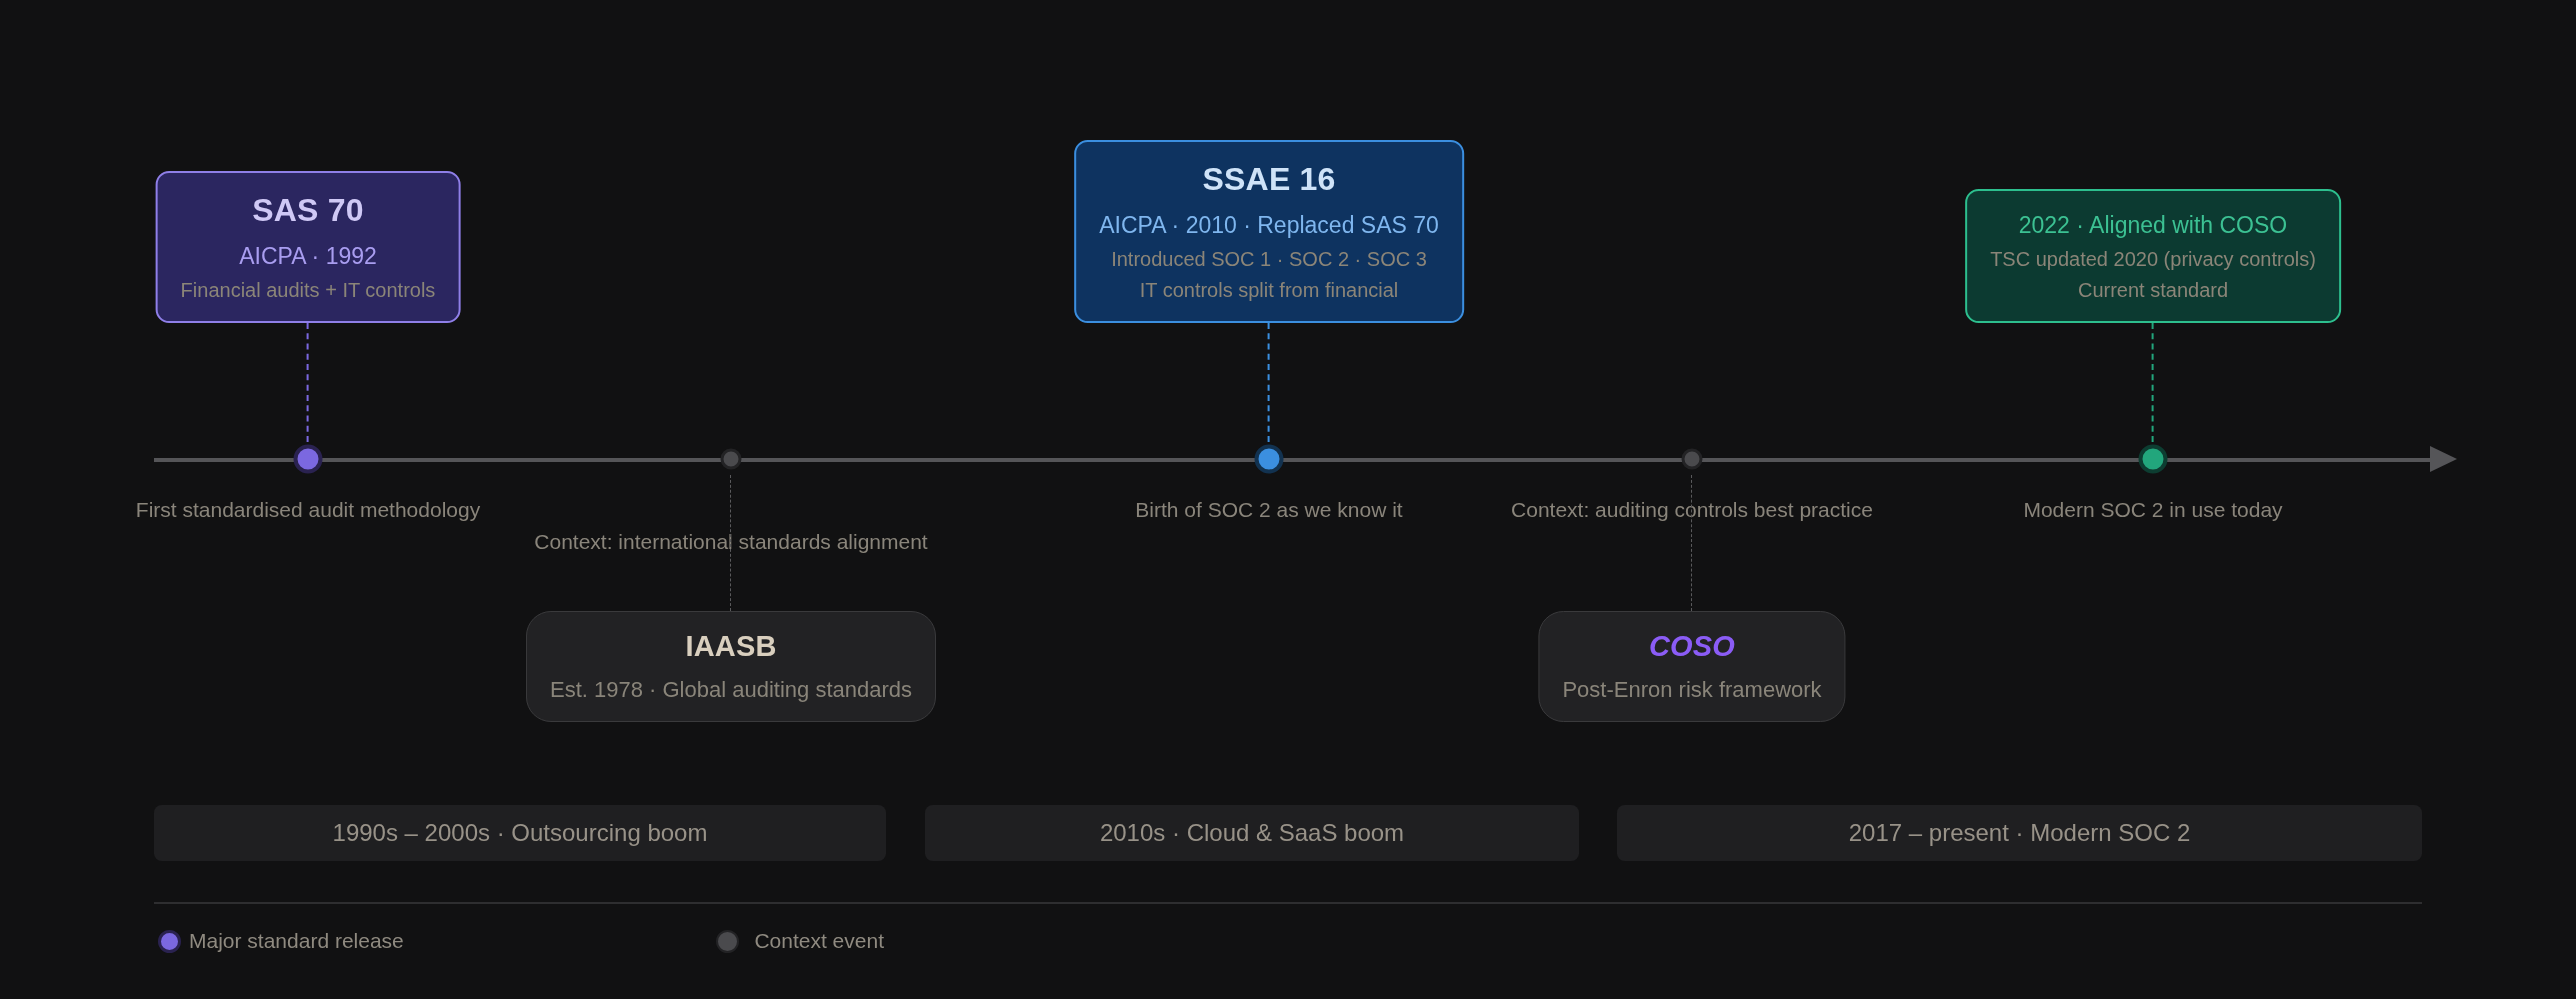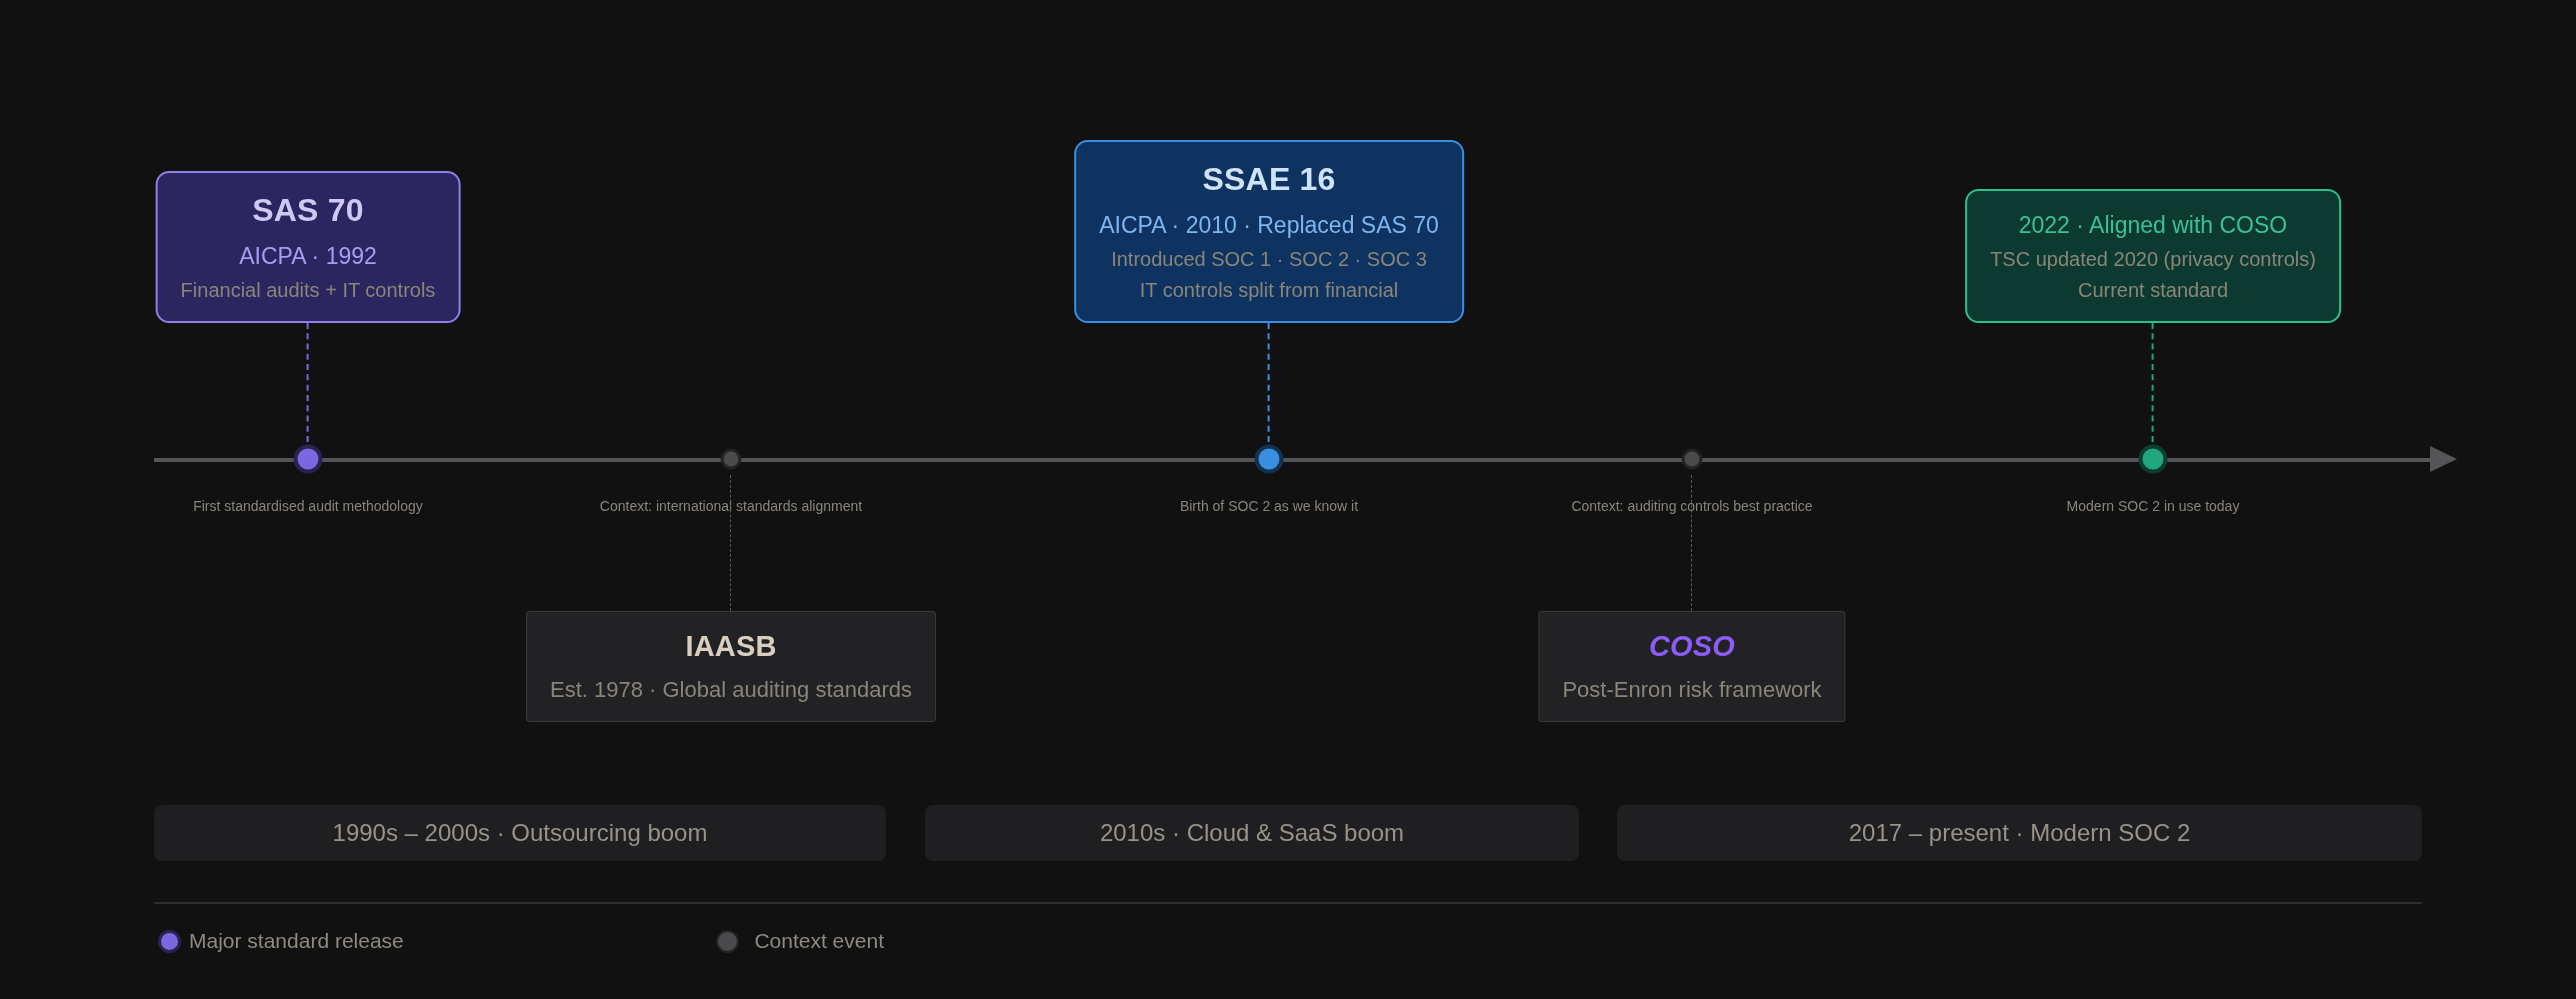--- a/index.html
+++ b/index.html
@@ -86,41 +86,41 @@
     font-size: 20px;
     color: #8b8578;
     margin-bottom: 7.7px;
     line-height: 1.15;
   }
   .card .detail:last-child { margin-bottom: 0; }
 
   .card.context-card {
     background: #222224;
     border: 1.9px solid #3a3a3c;
-    border-radius: 3px;
+    border-radius: 25px;
     padding: 19px 23px;
   }
   .card.context-card .title {
     color: #d9cfbe;
     font-size: 29px;
     margin-bottom: 15.4px;
   }
   .card.context-card .detail {
     color: #8a857a;
     font-size: 22px;
     margin-bottom: 0;
   }
 
   
   .node-caption {
     position: absolute;
     top: 498px;
     transform: translateX(-50%);
     white-space: nowrap;
-    font-size: 14px;
+    font-size: 21px;
     color: #8a857b;
   }
 
   
   .era {
     position: absolute;
     top: 805px; height: 56px;
     background: #1f1f21;
     border-radius: 7.7px;
     display: flex;
@@ -168,21 +168,21 @@
   <div id="nodes-layer">
       <div class="node major" style="left: 308px; background: rgb(123, 104, 224); border-color: rgb(42, 34, 80);"></div>
       <div class="node-caption" style="left: 308px;">First standardised audit methodology</div>
       <div class="connector" style="left: 308px; border-left-color: rgb(123, 104, 224); top: 323px; height: 119px;"></div>
       <div class="card" style="left: 308px; background: rgb(43, 38, 96); border-color: rgb(143, 127, 232); bottom: 677px;">
         <div class="title" style="color: rgb(207, 200, 245); text-align: center;">SAS 70</div>
         <div class="sub" style="color: rgb(169, 157, 240);">AICPA · 1992</div>
         <div class="detail">Financial audits + IT controls</div>
       </div>
       <div class="node context" style="left: 731px; background: rgb(74, 74, 77); border-color: rgb(35, 35, 37);"></div>
-      <div class="node-caption" style="left: 731px;">Context: international standards alignment</div>
+      <div class="node-caption" style="left: 731px; margin-top: 32px;">Context: international standards alignment</div>
       <div class="connector context" style="left: 731px; border-left-color: rgb(90, 90, 92); top: 475px; height: 136px;"></div>
       <div class="card context-card" style="left: 731px; background: rgb(34, 34, 36); border-color: rgb(58, 58, 60); top: 611px;">
         <div class="title" style="color: rgb(217, 207, 190);">IAASB</div>
         <div class="detail">Est. 1978 · Global auditing standards</div>
       </div>
       <div class="node major" style="left: 1269px; background: rgb(59, 143, 224); border-color: rgb(18, 50, 80);"></div>
       <div class="node-caption" style="left: 1269px;">Birth of SOC 2 as we know it</div>
       <div class="connector" style="left: 1269px; border-left-color: rgb(59, 143, 224); top: 323px; height: 119px;"></div>
       <div class="card" style="left: 1269px; background: rgb(14, 51, 96); border-color: rgb(59, 143, 224); bottom: 677px;">
         <div class="title" style="color: rgb(207, 227, 248);">SSAE 16</div>

